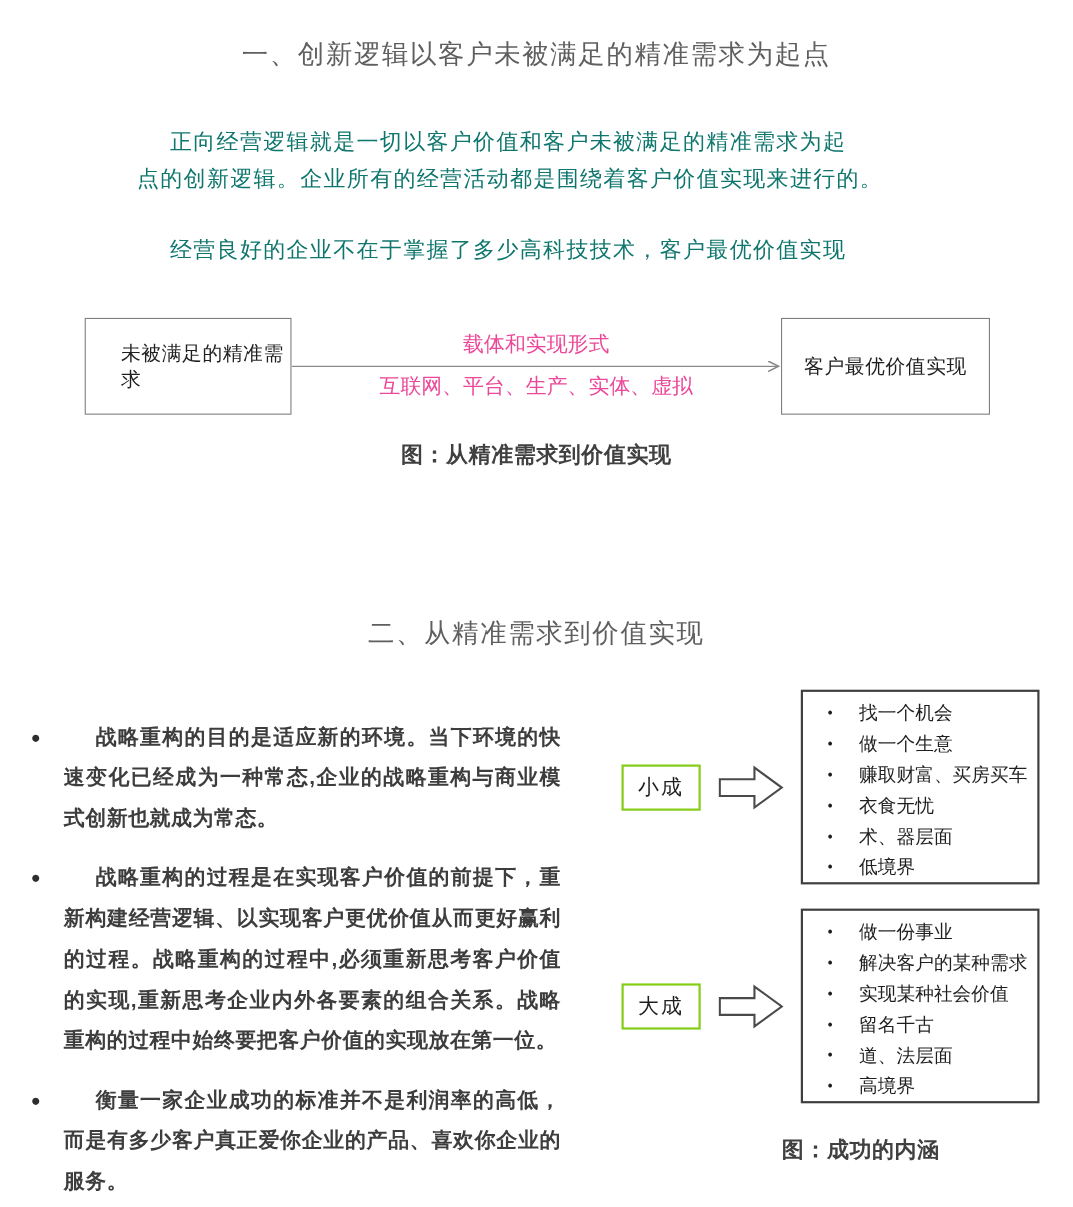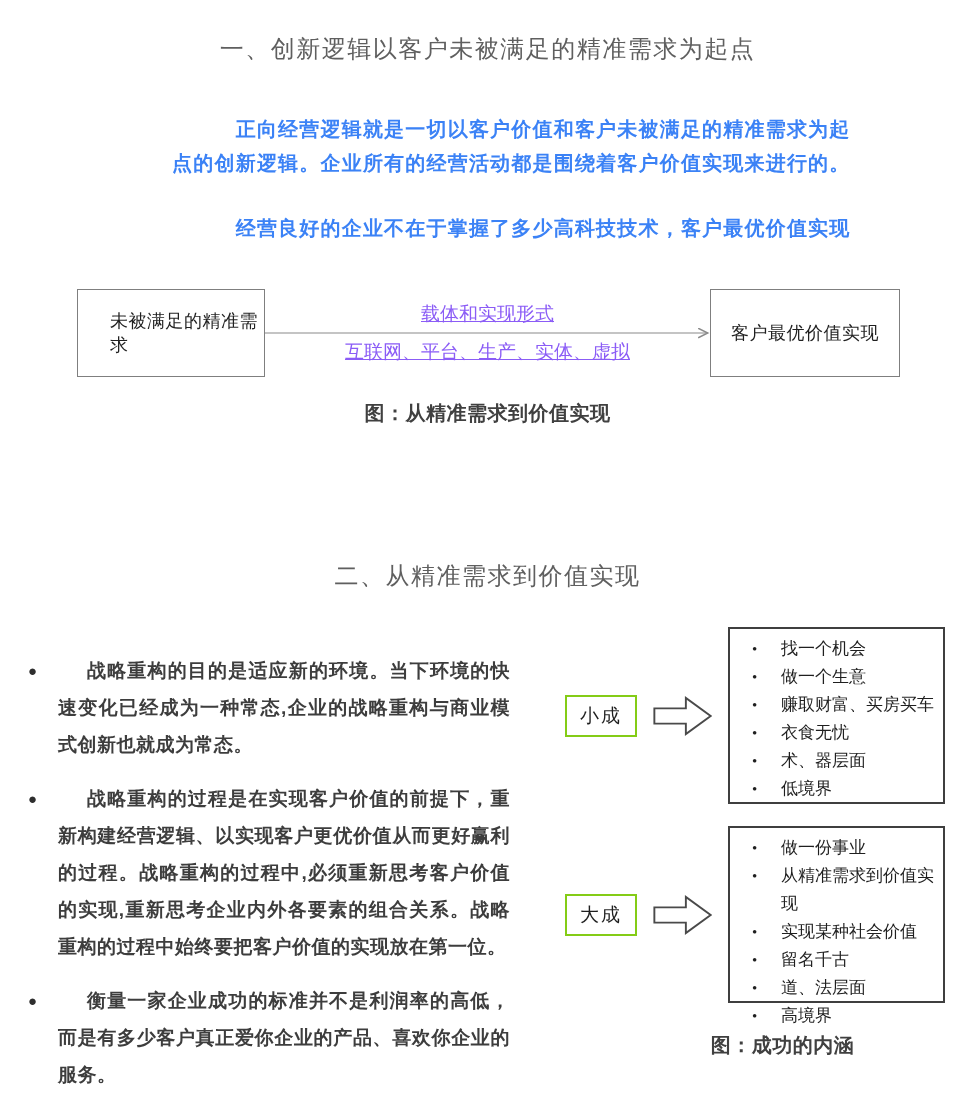--- a/index.html
+++ b/index.html
@@ -21,25 +21,25 @@
     letter-spacing:1.5px;
     color:#5f5f5f;
   }
   .heading-1 { margin-top:33px; }
   .heading-2 { margin-top:133px; }
   
   .para {
     width:726px;
     margin:0 auto;
     font-size:20px;
-    font-weight:700;
+    font-weight:400;
     letter-spacing:1.2px;
     line-height:34px;
-    color:#3b82f6;
-    text-align:right;
+    color:#0f766e;
+    text-align:left;
   }
   .para-1 { margin-top:47px; }
   .para-2 { margin-top:31px; }
   .para .line-indent { padding-left:30px; }
   
   .flow {
     margin:44px 75px 0 77px;
     display:flex;
     align-items:stretch;
     height:88px;
@@ -55,22 +55,21 @@
     letter-spacing:0.5px;
   }
   .fbox-left  { width:188px;padding-left:32px; }
   .fbox-right { width:190px; }
   .fmid {
     flex:1 1 auto;
     display:flex; flex-direction:column; justify-content:center;
     text-align:center;
     font-family:"Liberation Serif", serif;
     font-size:19px;
-    color:#8b5cf6;
-    text-decoration:underline;
+    color:#ec4899;
   }
   .fmid .flabel { line-height:26px; }
   .fmid svg.aline { display:block; width:100%; height:12px; }
   
   .caption {
     margin-top:23px;
     text-align:center;
     font-size:20px;
     font-weight:700;
     color:#404040;
@@ -218,21 +217,21 @@
         <svg class="blockarrow" viewBox="0 0 62 44" xmlns="http://www.w3.org/2000/svg">
           <polygon points="1,14 34,14 34,3 60,22 34,41 34,30 1,30" fill="#ffffff" stroke="#4a4a4a" stroke-width="2" stroke-linejoin="miter"></polygon>
         </svg>
         <div class="listbox">
           <div class="li">
               <span class="dot">•</span>
               <span>做一份事业</span>
             </div>
           <div class="li">
               <span class="dot">•</span>
-              <span>从精准需求到价值实现</span>
+              <span>解决客户的某种需求</span>
             </div>
           <div class="li">
               <span class="dot">•</span>
               <span>实现某种社会价值</span>
             </div>
           <div class="li">
               <span class="dot">•</span>
               <span>留名千古</span>
             </div>
           <div class="li">

